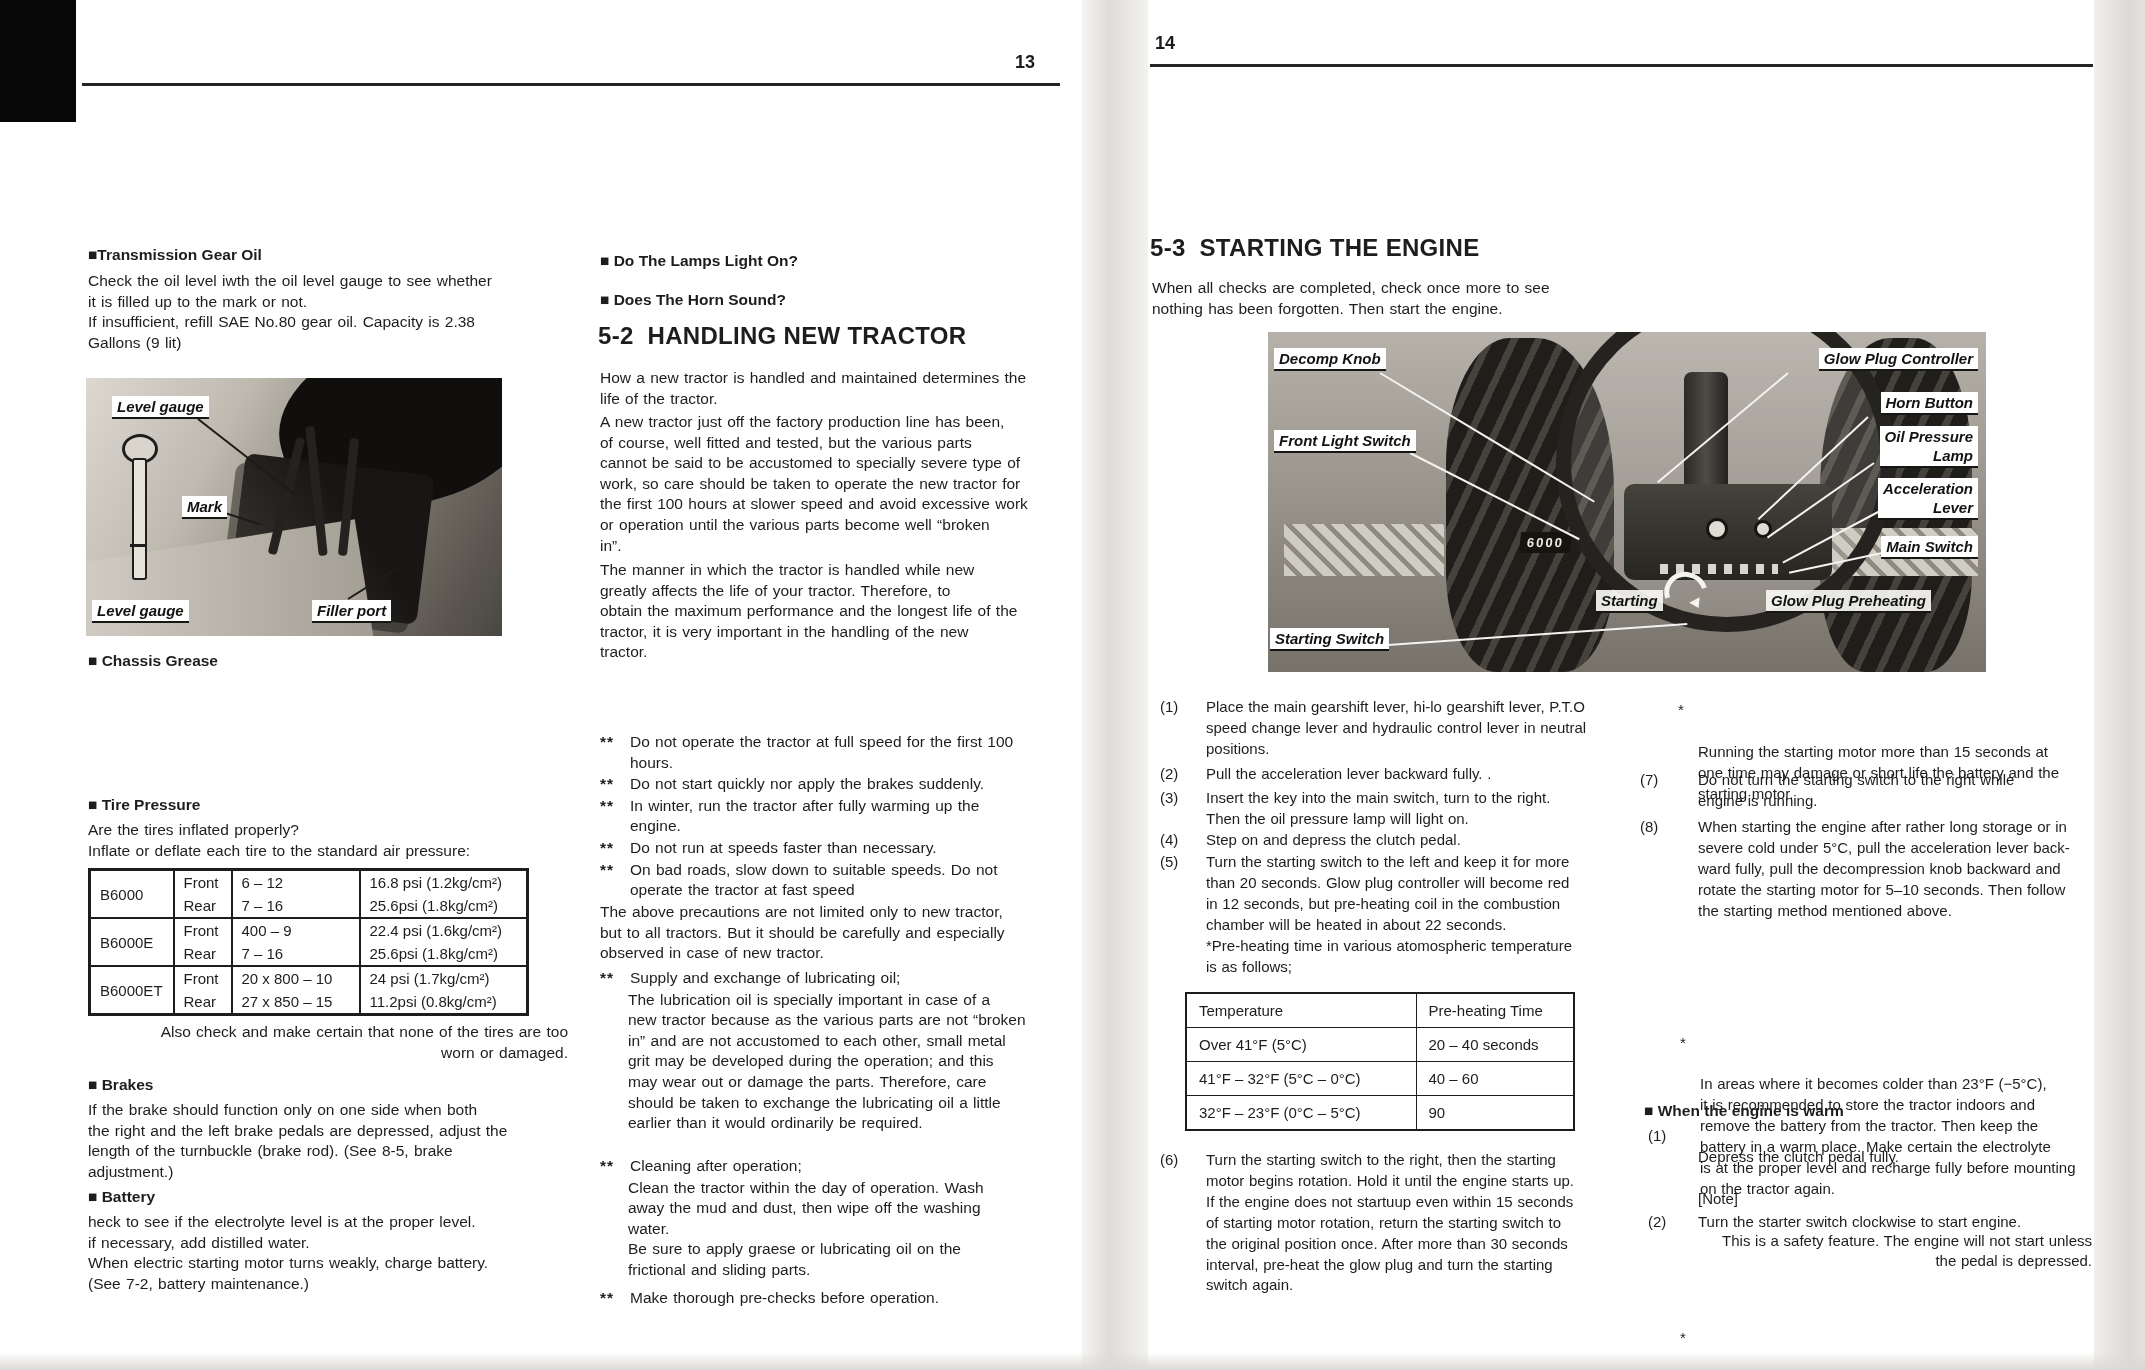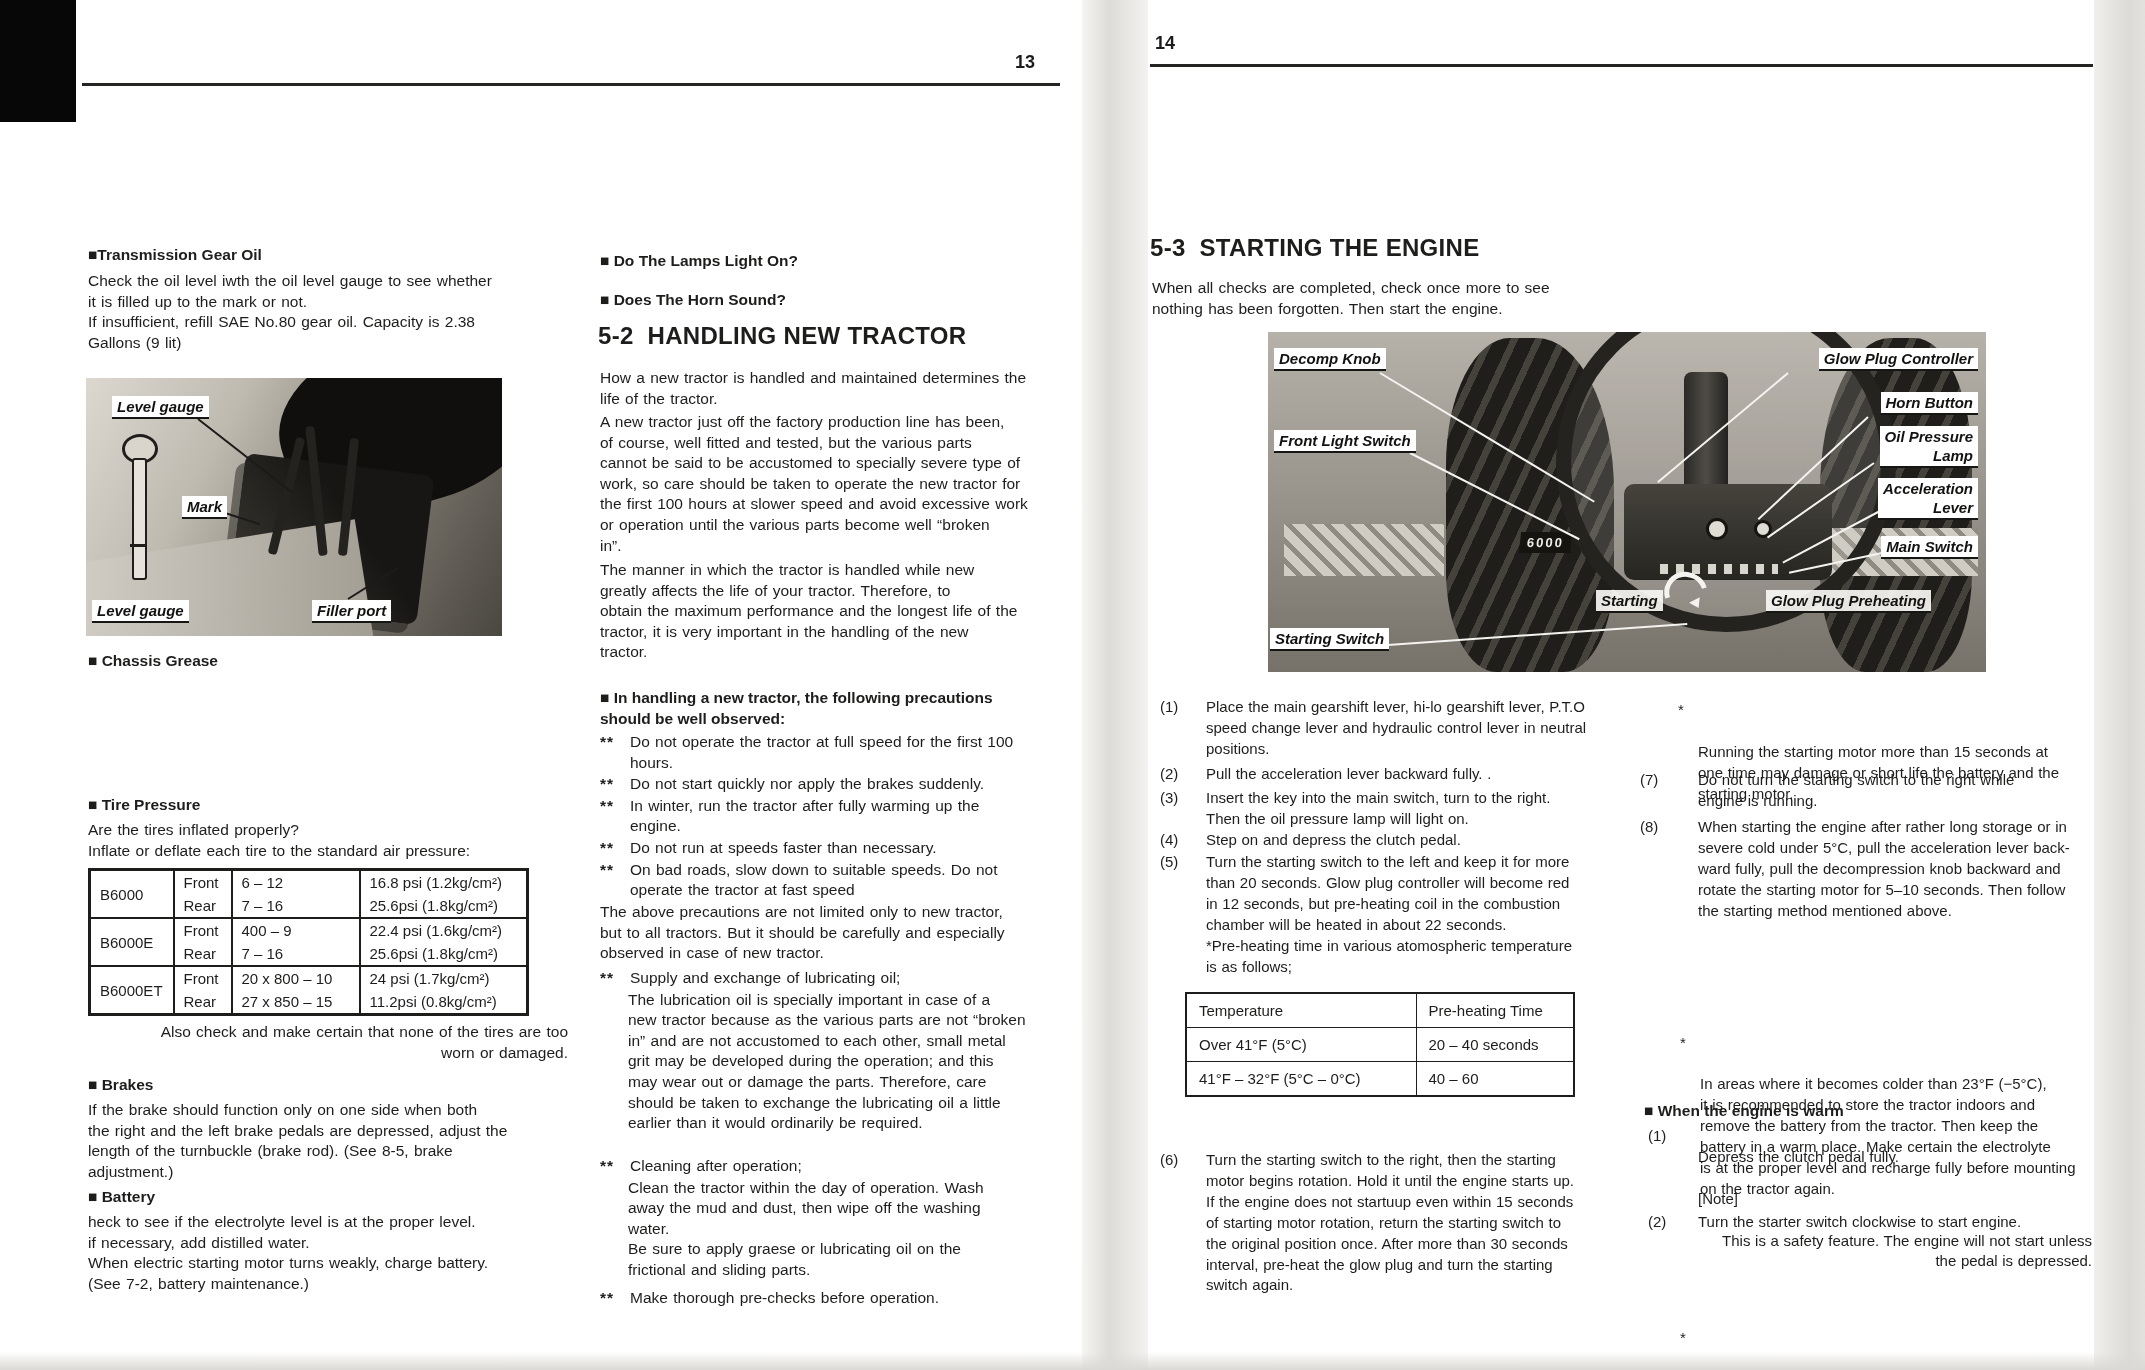--- a/index.html
+++ b/index.html
@@ -178,22 +178,20 @@
 cannot be said to be accustomed to specially severe type of
 work, so care should be taken to operate the new tractor for
 the first 100 hours at slower speed and avoid excessive work
 or operation until the various parts become well “broken
 in”.</div>
   <div class="abs body" style="left:600px;top:560px;width:470px;">The manner in which the tractor is handled while new
 greatly affects the life of your tractor. Therefore, to
 obtain the maximum performance and the longest life of the
 tractor, it is very important in the handling of the new
 tractor.</div>
-  <div class="abs t1" style="left:600px;top:688px;width:470px;line-height:20.6px;">■  In handling a new tractor, the following precautions
-should be well observed:</div>
 
   <div class="abs" style="left:600px;top:732px;width:470px;">
     <div class="starrow body"><span class="mark">**</span><span>Do not operate the tractor at full speed for the first 100
 hours.</span></div>
     <div class="starrow body"><span class="mark">**</span><span>Do not start quickly nor apply the brakes suddenly.</span></div>
     <div class="starrow body"><span class="mark">**</span><span>In winter, run the tractor after fully warming up the
 engine.</span></div>
     <div class="starrow body"><span class="mark">**</span><span>Do not run at speeds faster than necessary.</span></div>
     <div class="starrow body"><span class="mark">**</span><span>On bad roads, slow down to suitable speeds. Do not
 operate the tractor at fast speed</span></div>
@@ -312,20 +310,24 @@
       <td>Pre-heating Time</td>
     </tr>
     <tr>
       <td>Over 41°F (5°C)</td>
       <td>20 – 40 seconds</td>
     </tr>
     <tr>
       <td>41°F – 32°F (5°C – 0°C)</td>
       <td>40 – 60</td>
     </tr>
+    <tr>
+      <td>32°F – 23°F (0°C – 5°C)</td>
+      <td>90</td>
+    </tr>
   </tbody>
     </table>
 
   <div class="abs step" style="left:1160px;top:1150px;width:482px;">
     <span class="num">(6)</span>
     <span class="stxt rbody">Turn the starting switch to the right, then the starting
 motor begins rotation. Hold it until the engine starts up.
 If the engine does not startuup even within 15 seconds
 of starting motor rotation, return the starting switch to
 the original position once. After more than 30 seconds

